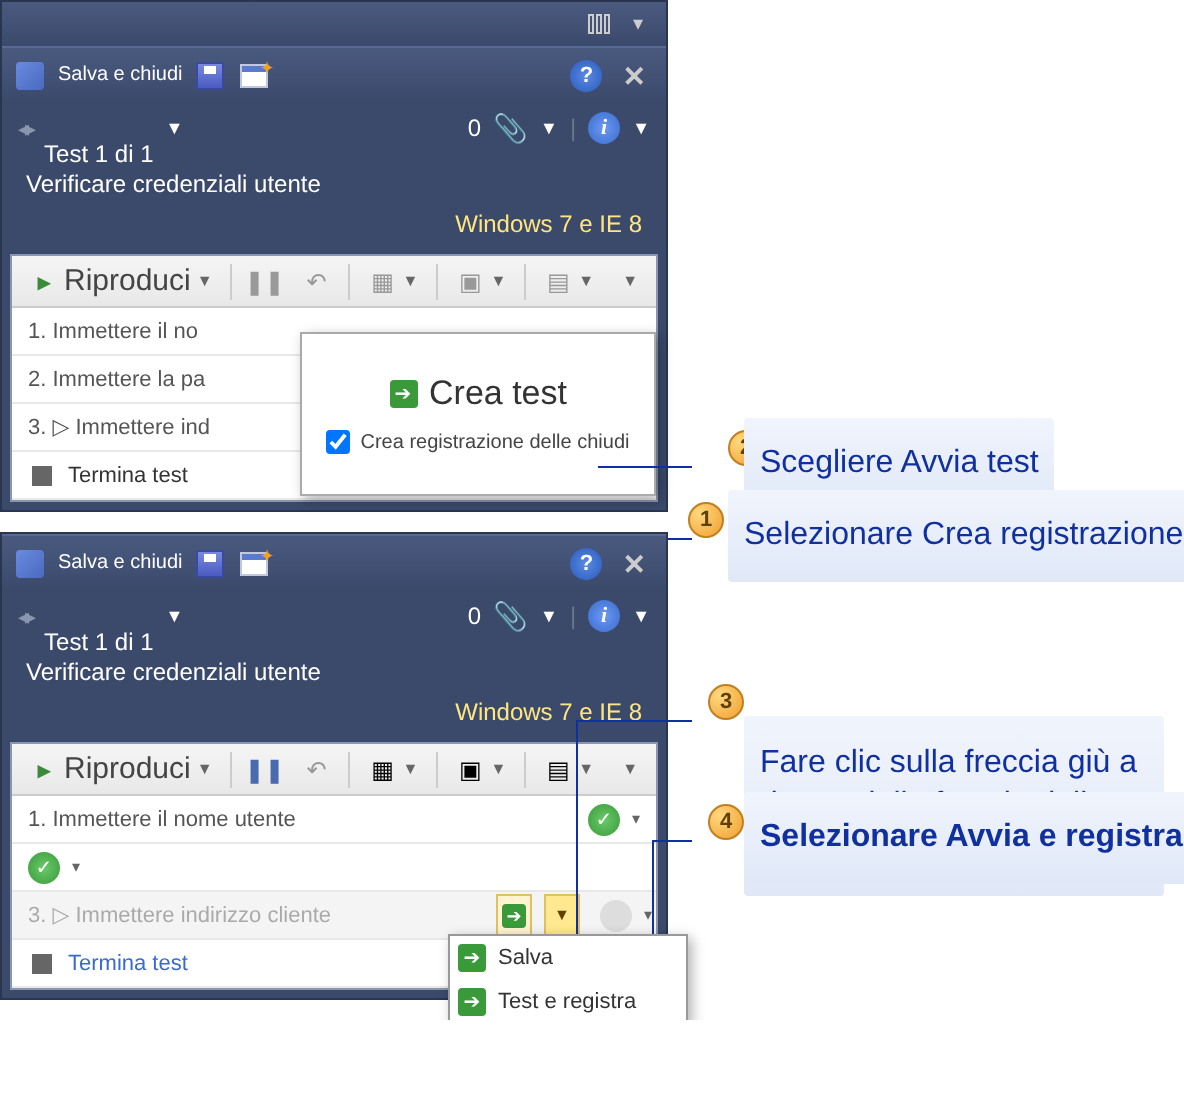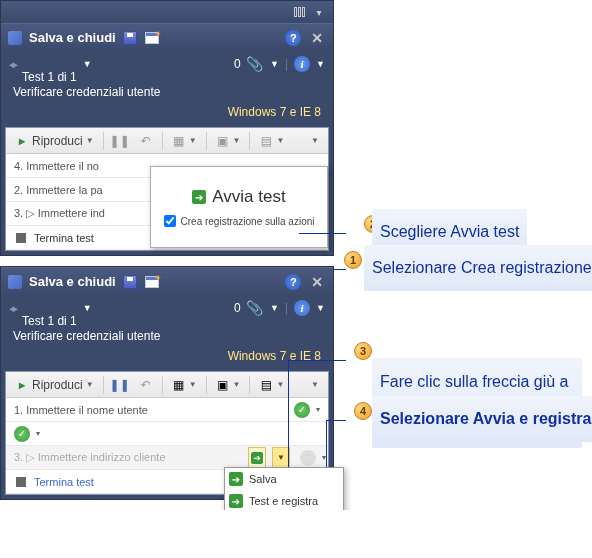--- a/index.html
+++ b/index.html
@@ -8,42 +8,42 @@
   .window { width: 334px; background: #3b4a6b; border: 1px solid #2a3550; margin-bottom: 10px; }
   
   .titlebar-top { height: 22px; background: linear-gradient(#4a5a7f, #3b4a6b); display: flex; justify-content: flex-end; align-items: center; padding: 0 6px; gap: 4px; }
   .win-icon { width: 16px; height: 14px; display: flex; align-items: center; justify-content: center; }
   .win-columns { display: flex; gap: 1px; }
   .win-columns span { width: 3px; height: 10px; border: 1px solid #ccc; }
   .win-down { color: #ccc; font-size: 10px; }
   
   .titlebar { height: 28px; background: linear-gradient(#4a5a7f, #3b4a6b); display: flex; align-items: center; padding: 0 6px; gap: 6px; border-top: 1px solid #556a95; }
   .tb-icon { width: 16px; height: 16px; display: flex; align-items: center; justify-content: center; }
-  .tb-label { color: #fff; font-size: 13px; font-weight: bold; }
+  .tb-label { color: #fff; font-size: 10px; }
   .spacer { flex: 1; }
   .tb-help { width: 16px; height: 16px; border-radius: 50%; background: radial-gradient(#5a8ae0, #2a5ac0); color: #fff; text-align: center; line-height: 16px; font-size: 11px; font-weight: bold; }
   .tb-close { color: #ccc; font-size: 14px; font-weight: bold; cursor: pointer; padding: 0 4px; }
   
   .navbar { height: 26px; background: #3b4a6b; display: flex; align-items: center; padding: 0 8px; color: #fff; gap: 6px; }
   .nav-arrows { color: #8a95b0; font-size: 11px; letter-spacing: -2px; }
   .nav-title { font-size: 12px; margin-top: 25px; }
   .nav-caret { color: #fff; font-size: 9px; }
   .nav-count { color: #fff; margin-left: auto; }
   .nav-clip { color: #ccc; font-size: 14px; }
   .nav-info { width: 16px; height: 16px; border-radius: 50%; background: radial-gradient(#6a9aef, #3a6ad0); color: #fff; text-align: center; line-height: 16px; font-size: 11px; font-weight: bold; font-style: italic; font-family: serif; }
   .nav-sep { color: #6a7590; }
   
   .heading { padding: 8px 12px 4px; color: #fff; font-size: 12px; }
   .subheading { padding: 2px 12px 8px; color: #ffe680; font-size: 12px; text-align: right; }
   
   .content { background: #fff; margin: 0 4px 4px; border: 1px solid #8a95b0; }
   
   .toolbar { height: 26px; background: linear-gradient(#f5f5f5, #e8e8e8); border-bottom: 1px solid #ccc; display: flex; align-items: center; padding: 0 4px; gap: 2px; }
   .tb-btn { display: flex; align-items: center; gap: 3px; padding: 2px 4px; border: 1px solid transparent; border-radius: 2px; cursor: pointer; }
-  .tb-btn-text { color: #444; font-size: 12px; }
+  .tb-btn-text { color: #444; font-size: 15px; }
   .tb-caret { font-size: 8px; color: #666; }
   .tb-sep { width: 1px; height: 18px; background: #ccc; margin: 0 2px; }
   .tb-glyph { width: 14px; height: 14px; display: inline-flex; align-items: center; justify-content: center; font-size: 12px; }
   .glyph-green { color: #3a8a3a; font-weight: bold; }
   .glyph-grey { color: #999; }
   .glyph-blue { color: #4a6ab0; }
   
   .steps { position: relative; }
   .step-row { height: 24px; display: flex; align-items: center; padding: 0 8px; border-bottom: 1px solid #e8e8e8; font-size: 11px; color: #555; gap: 6px; background: #fff; }
   .step-row.terminal { color: #333; }
@@ -160,43 +160,43 @@
             <span class="tb-glyph glyph-grey">▤</span>
             <span class="tb-caret">▼</span>
           </div>
         <div class="spacer"></div>
         <div class="tb-btn">
             <span class="tb-caret">▼</span>
           </div>
       </div>
       <div class="steps">
         <div class="step-row">
-            <span class="step-text">4. Immettere il no</span>
+            <span class="step-text">1. Immettere il no</span>
           </div>
         <div class="step-row">
             <span class="step-text">2. Immettere la pa</span>
           </div>
         <div class="step-row">
             <span class="step-text">3. ▷ Immettere ind</span>
           </div>
         <div class="step-row terminal">
           <span class="step-icon">
               <span class="stop-icon"></span>
             </span>
           <span class="step-text">Termina test</span>
         </div>
 
         <div class="popup-panel">
           <div class="popup-title">
             <span class="green-sq">➔</span>
-            <span>Avvia test</span>
+            <span>Crea test</span>
           </div>
           <label class="popup-check">
             <input type="checkbox" checked="" style="">
-            <span>Crea registrazione sulla azioni</span>
+            <span>Crea registrazione delle chiudi</span>
           </label>
         </div>
       </div>
     </div>
   </div>
 
   <div class="callout-line" style="top:233px; left:299px; width:47px;"></div>
   <div class="callout" style="top:215px; left:364px;">
     <div class="callout-num">2</div>
   </div>

